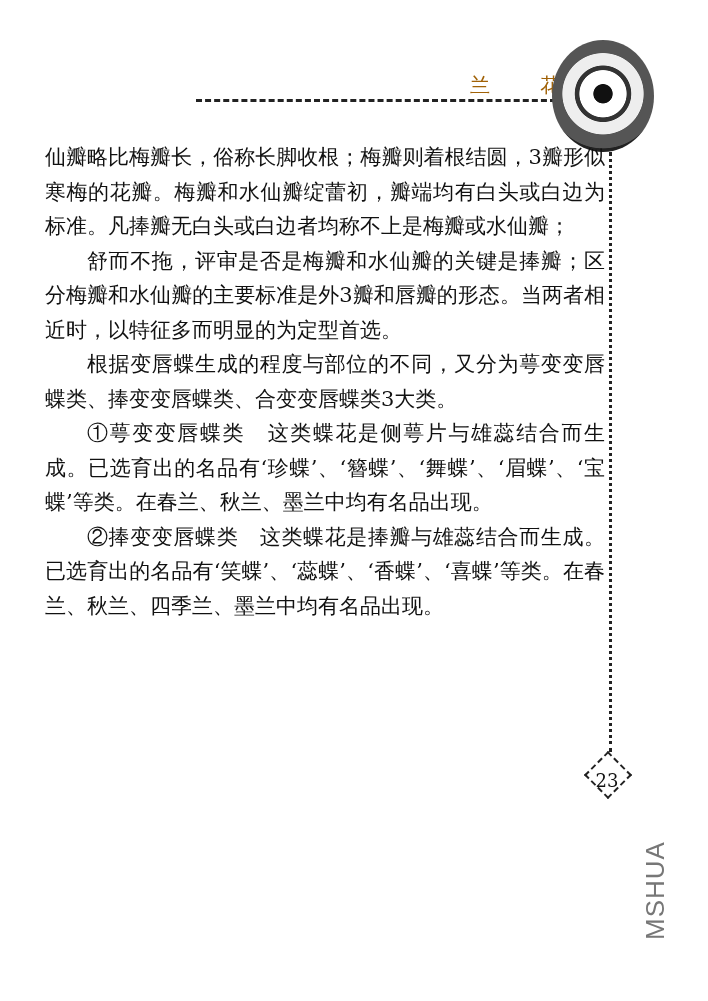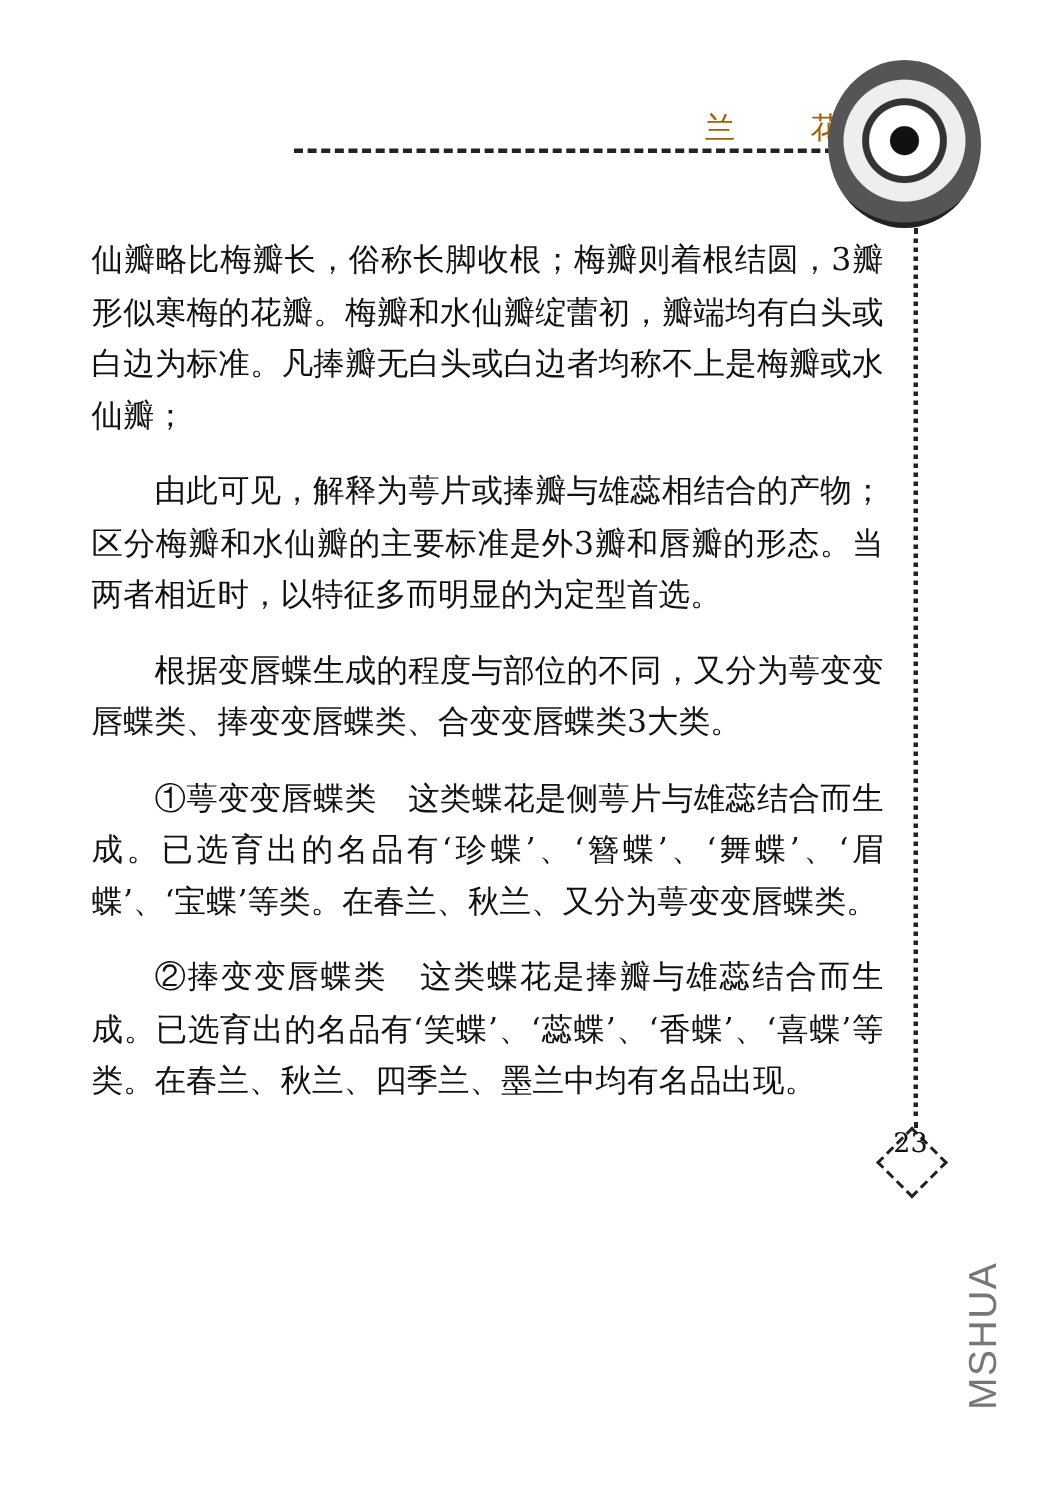--- a/index.html
+++ b/index.html
@@ -7,40 +7,40 @@
          font-family: "DejaVu Serif", "Liberation Serif", serif; color: #111; }
   .header-title { position: absolute; left: 470px; top: 72px; font-size: 20px; letter-spacing: 22px; color: #a16207; }
   .header-rule { position: absolute; left: 196px; top: 99px; width: 360px; height: 0;
                  border-top: 3px dashed #222; }
   .flower { position: absolute; left: 552px; top: 40px; width: 102px; height: 112px; border-radius: 50%;
             background: radial-gradient(circle at 50% 48%, #111 0 12%, #fff 13% 30%, #333 31% 36%, #eee 37% 52%, #555 53% 70%, #222 71% 100%); }
   .side-rule { position: absolute; left: 609px; top: 152px; width: 0; height: 600px; border-left: 3px dotted #222; }
   .page-diamond { position: absolute; left: 585px; top: 752px; width: 44px; height: 44px; }
   .page-diamond .shape { position: absolute; left: 6px; top: 6px; width: 30px; height: 30px; transform: rotate(45deg);
                          border: 2px dashed #222; }
-  .page-num { position: absolute; left: 0; top: 0; width: 44px; text-align: center; font-size: 18px; }
+  .page-num { position: absolute; left: 0; top: 18px; width: 44px; text-align: center; font-size: 18px; }
   .content { position: absolute; left: 45px; top: 140px; width: 560px; }
-  .p { font-size: 21px; line-height: 34.5px; margin: 16px; text-align: justify; text-align-last: left; }
+  .p { font-size: 21px; line-height: 34.5px; margin: 0; text-align: justify; text-align-last: left; }
   .indent { text-indent: 2em; }
   .watermark { position: absolute; left: 640px; top: 940px; transform: rotate(-90deg); transform-origin: left top;
                font-family: "Liberation Sans", sans-serif; font-size: 26px; color: #777; letter-spacing: 1px; }
 </style>
 </head>
 <body>
 
 <div class="header-title">兰 花</div>
 <div class="header-rule"></div>
 <div class="flower"></div>
 <div class="side-rule"></div>
 
 <div class="content">
   <p class="p">仙瓣略比梅瓣长，俗称长脚收根；梅瓣则着根结圆，3瓣形似寒梅的花瓣。梅瓣和水仙瓣绽蕾初，瓣端均有白头或白边为标准。凡捧瓣无白头或白边者均称不上是梅瓣或水仙瓣；</p>
-  <p class="p indent">由此可见，解释为萼片或捧瓣与雄蕊相结合的产物；区分梅瓣和水仙瓣的主要标准是外3瓣和唇瓣的形态。当两者相近时，以特征多而明显的为定型首选。</p>
+  <p class="p indent">舒而不拖，评审是否是梅瓣和水仙瓣的关键是捧瓣；区分梅瓣和水仙瓣的主要标准是外3瓣和唇瓣的形态。当两者相近时，以特征多而明显的为定型首选。</p>
   <p class="p indent">根据变唇蝶生成的程度与部位的不同，又分为萼变变唇蝶类、捧变变唇蝶类、合变变唇蝶类3大类。</p>
-  <p class="p indent">①萼变变唇蝶类　这类蝶花是侧萼片与雄蕊结合而生成。已选育出的名品有‘珍蝶’、‘簪蝶’、‘舞蝶’、‘眉蝶’、‘宝蝶’等类。在春兰、秋兰、又分为萼变变唇蝶类。</p>
+  <p class="p indent">①萼变变唇蝶类　这类蝶花是侧萼片与雄蕊结合而生成。已选育出的名品有‘珍蝶’、‘簪蝶’、‘舞蝶’、‘眉蝶’、‘宝蝶’等类。在春兰、秋兰、墨兰中均有名品出现。</p>
   <p class="p indent">②捧变变唇蝶类　这类蝶花是捧瓣与雄蕊结合而生成。已选育出的名品有‘笑蝶’、‘蕊蝶’、‘香蝶’、‘喜蝶’等类。在春兰、秋兰、四季兰、墨兰中均有名品出现。</p>
 
 </div>
 
 <div class="page-diamond">
   <div class="shape"></div>
   <div class="page-num">23</div>
 </div>
 
 <div class="watermark">MSHUA</div>

